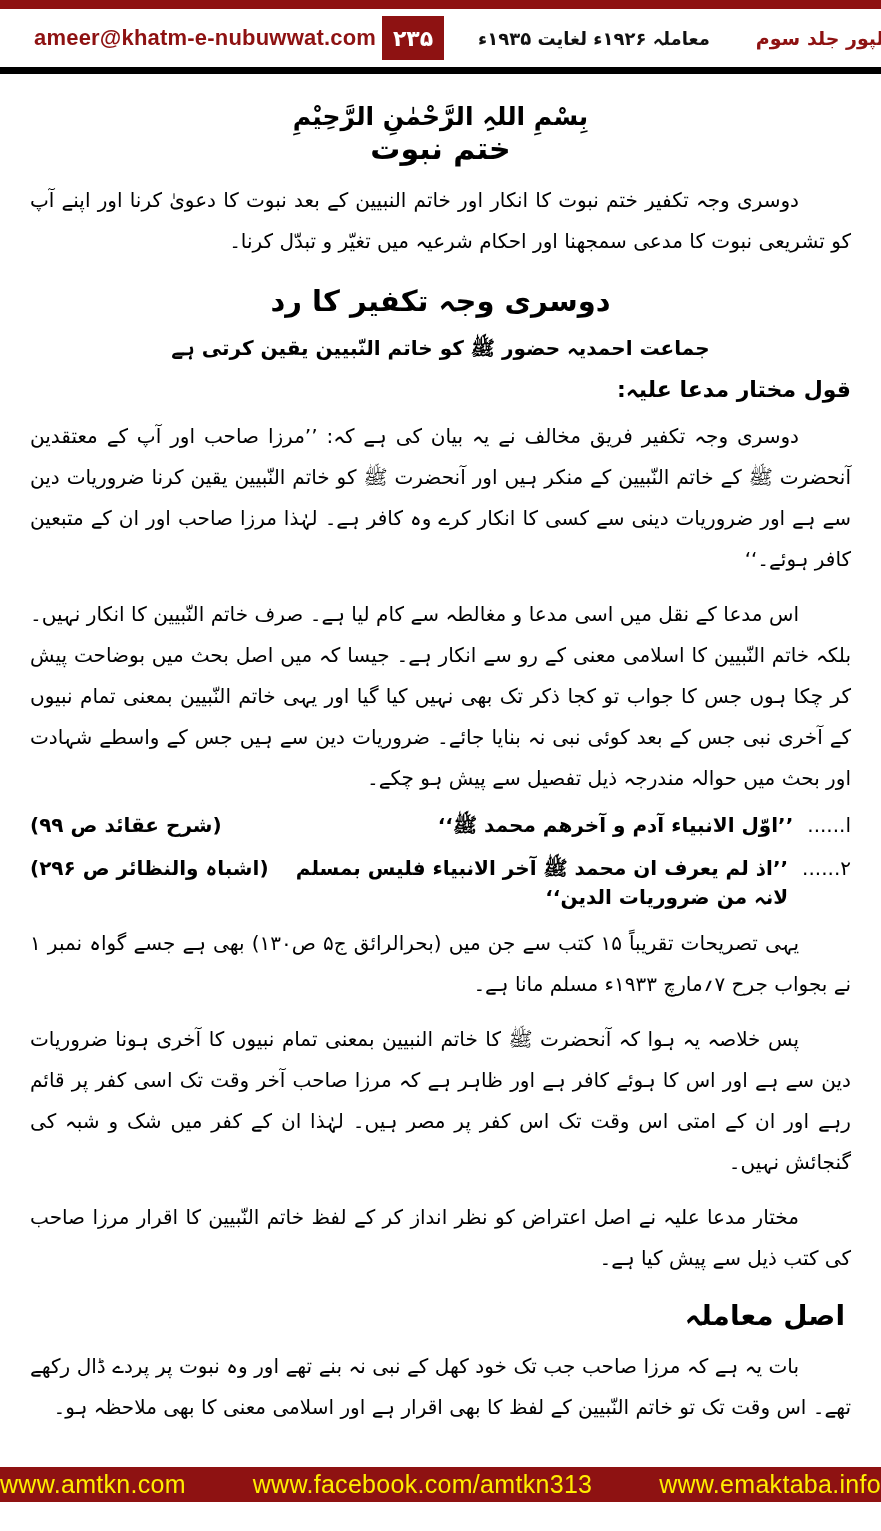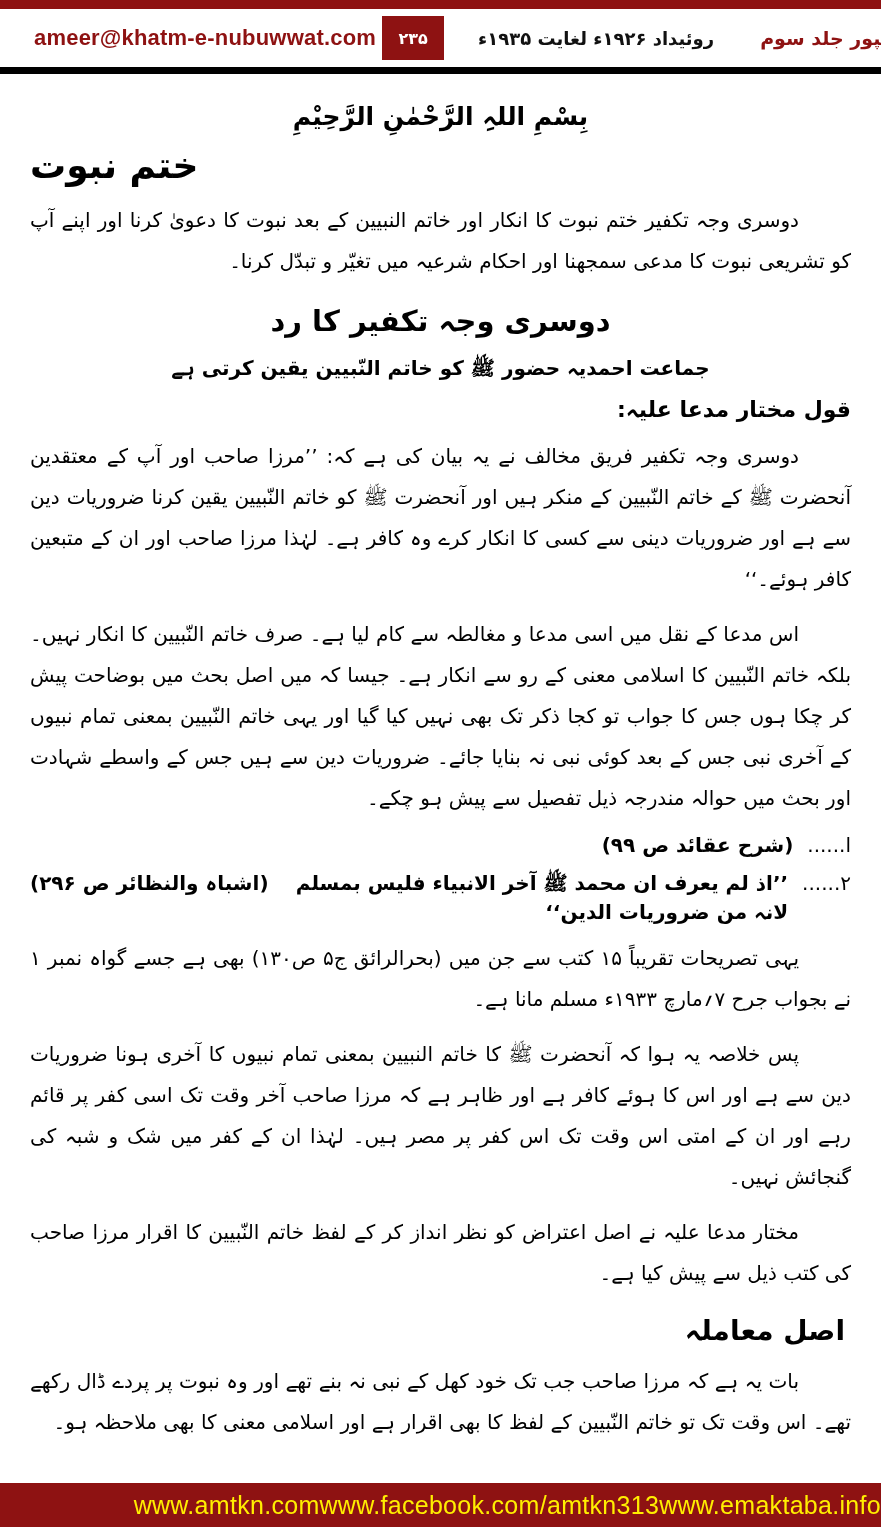--- a/index.html
+++ b/index.html
@@ -28,43 +28,42 @@
   .email{
     font-family:"Liberation Sans",sans-serif;
     font-weight:bold;font-size:22px;color:var(--accent);
     flex:0 0 auto;letter-spacing:.2px;
   }
   .page-badge{
     margin-left:auto;
     background:var(--accent);color:#fff;
     min-width:62px;height:44px;
     display:flex;align-items:center;justify-content:center;
-    font-size:16px;font-weight:bold;
+    font-size:22px;font-weight:bold;
   }
   .hdr-record{
     direction:rtl;font-size:18px;font-weight:bold;color:#111;
     margin-left:28px;white-space:nowrap;
   }
   .hdr-book{
     direction:rtl;font-size:19px;font-weight:bold;color:var(--accent);
     margin-left:40px;margin-right:4px;white-space:nowrap;
   }
   .black-rule{height:7px;background:#000;width:100%;}
   
   .content{
     padding:14px 30px 0 30px;
     direction:rtl;
   }
   .basmala{
     text-align:center;font-size:25px;font-weight:bold;
     margin-top:14px;
   }
   .main-title{
-    text-align:left;font-size:36px;font-weight:bold;
-    margin-top:14px;
+    text-align:center;font-size:30px;font-weight:bold;
   }
   p.para{
     font-size:20px;line-height:2.05;
     text-align:justify;text-align-last:right;
     margin-top:14px;
   }
   p.para.indent{text-indent:52px;}
   .h2{
     text-align:center;font-size:29px;font-weight:bold;margin-top:22px;
   }
@@ -80,39 +79,39 @@
   }
   .quote-num{flex:0 0 auto;white-space:nowrap;}
   .quote-text{flex:1 1 auto;font-weight:bold;text-align:right;}
   .quote-ref{flex:0 0 auto;font-weight:bold;white-space:nowrap;}
   .h4{
     font-size:28px;font-weight:bold;margin-top:20px;
     text-align:right;padding-right:6px;
   }
   
   .footer{
-    position:absolute;left:0;top:1467px;width:881px;height:44px;
+    position:absolute;left:0;top:1467px;width:881px;height:35px;
     background:var(--accent);
     direction:ltr;
-    display:flex;align-items:center;justify-content:flex-end;margin-top:16px;
+    display:flex;align-items:center;justify-content:space-between;
   }
   .footer .link{
     font-family:"Liberation Sans",sans-serif;
     color:var(--footer_text);font-size:25px;letter-spacing:.3px;
   }
 </style>
 </head>
 <body>
 
 <div class="top-strip"></div>
 
 <div class="header">
   <span class="email">ameer@khatm-e-nubuwwat.com</span>
   <span class="page-badge">۲۳۵</span>
-  <span class="hdr-record">روئیداد ۱۹۲۶ء لغایت ۱۹۳۵ء</span>
+  <span class="hdr-record">معاملہ ۱۹۲۶ء لغایت ۱۹۳۵ء</span>
   <span class="hdr-book">مقدمہ بہاولپور جلد سوم</span>
 </div>
 
 <div class="black-rule"></div>
 
 <div class="content">
 
   <div class="basmala">بِسْمِ اللہِ الرَّحْمٰنِ الرَّحِیْمِ</div>
 
   <div class="main-title">ختم نبوت</div>
@@ -124,20 +123,21 @@
   <div class="h3">جماعت احمدیہ حضور ﷺ کو خاتم النّبیین یقین کرتی ہے</div>
 
   <div class="sub-h">قول مختار مدعا علیہ:</div>
 
   <p class="para indent">دوسری وجہ تکفیر فریق مخالف نے یہ بیان کی ہے کہ: ’’مرزا صاحب اور آپ کے معتقدین آنحضرت ﷺ کے خاتم النّبیین کے منکر ہیں اور آنحضرت ﷺ کو خاتم النّبیین یقین کرنا ضروریات دین سے ہے اور ضروریات دینی سے کسی کا انکار کرے وہ کافر ہے۔ لہٰذا مرزا صاحب اور ان کے متبعین کافر ہوئے۔‘‘</p>
 
   <p class="para indent">اس مدعا کے نقل میں اسی مدعا و مغالطہ سے کام لیا ہے۔ صرف خاتم النّبیین کا انکار نہیں۔ بلکہ خاتم النّبیین کا اسلامی معنی کے رو سے انکار ہے۔ جیسا کہ میں اصل بحث میں بوضاحت پیش کر چکا ہوں جس کا جواب تو کجا ذکر تک بھی نہیں کیا گیا اور یہی خاتم النّبیین بمعنی تمام نبیوں کے آخری نبی جس کے بعد کوئی نبی نہ بنایا جائے۔ ضروریات دین سے ہیں جس کے واسطے شہادت اور بحث میں حوالہ مندرجہ ذیل تفصیل سے پیش ہو چکے۔</p>
 
   <div class="quote-row">
     <span class="quote-num">ا......</span>
+    <span class="quote-text">’’اوّل الانبیاء آدم و آخرھم محمد ﷺ‘‘</span>
     <span class="quote-ref">(شرح عقائد ص ۹۹)</span>
   </div>
 
   <div class="quote-row">
     <span class="quote-num">۲......</span>
     <span class="quote-text">’’اذ لم یعرف ان محمد ﷺ آخر الانبیاء فلیس بمسلم لانہ من ضروریات الدین‘‘</span>
     <span class="quote-ref">(اشباہ والنظائر ص ۲۹۶)</span>
   </div>
 
   <p class="para indent">یہی تصریحات تقریباً ۱۵ کتب سے جن میں (بحرالرائق ج۵ ص۱۳۰) بھی ہے جسے گواہ نمبر ۱ نے بجواب جرح ۷؍مارچ ۱۹۳۳ء مسلم مانا ہے۔</p>

